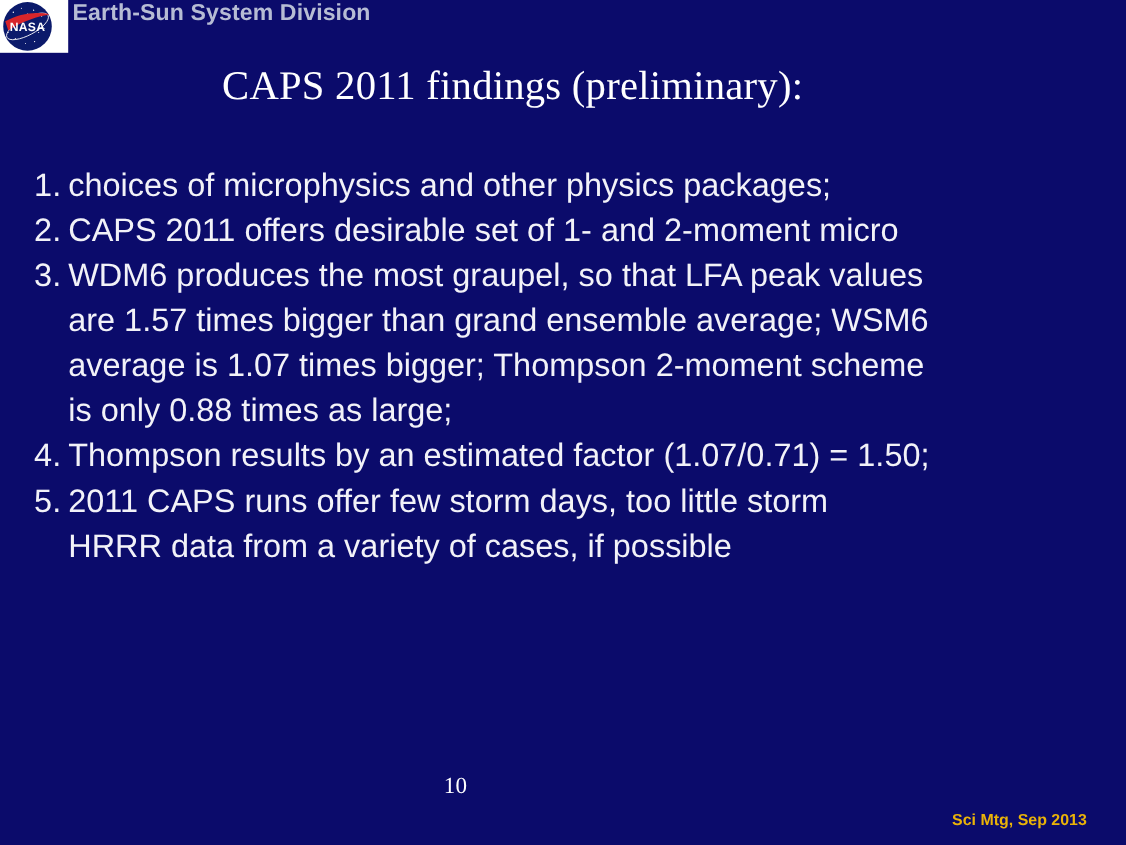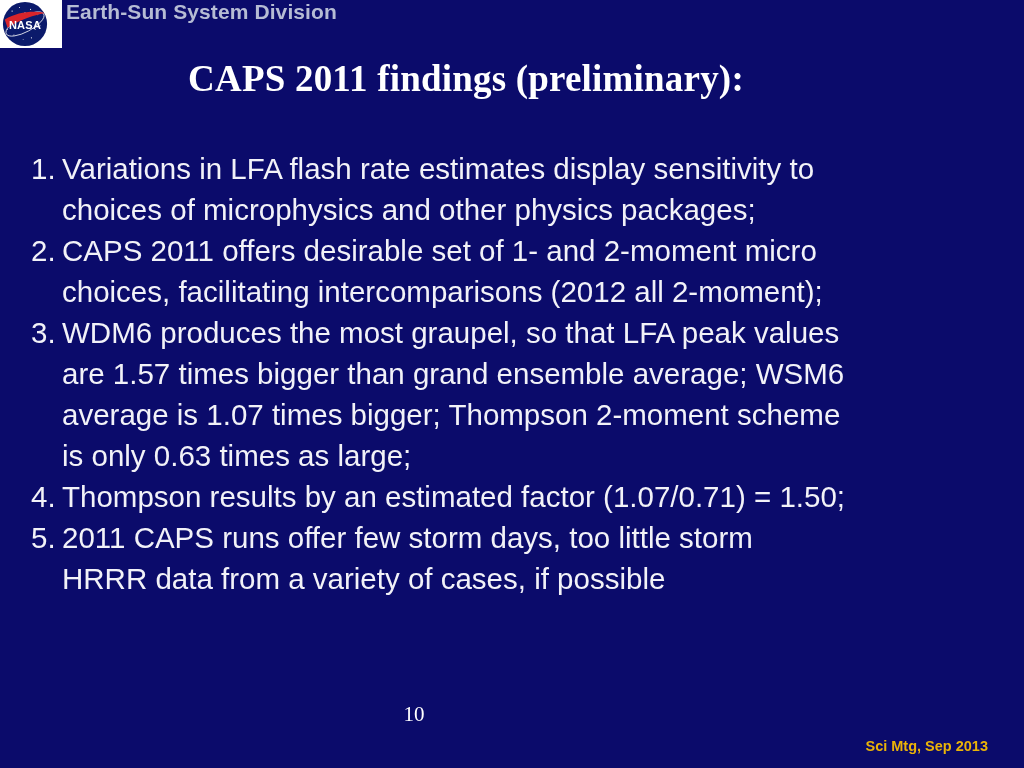--- a/index.html
+++ b/index.html
@@ -69,21 +69,21 @@
   }
 
   
   #slide-title {
     position: absolute;
     left: 0;
     top: 57px;
     width: 932px;
     text-align: center;
     font-family: "Liberation Serif", serif;
-    font-weight: bold;
+    font-weight: normal;
     font-size: 37px;
     color: #ffffff;
     letter-spacing: 0.2px;
     white-space: nowrap;
   }
 
   
   #findings-list {
     position: absolute;
     left: 31px;
@@ -181,38 +181,36 @@
   </div>
 
 </div>
 
 <div id="slide-title">CAPS 2011 findings (preliminary):</div>
 
 <ol id="findings-list" style="list-style: none; margin: 0px; padding: 0px;">
     <li class="finding-item">
       <span class="finding-number">1.</span>
       <span class="finding-text">
-        <span class="cont">Variations in LFA flash rate estimates display sensitivity to</span>
         <span class="cont">choices of microphysics and other physics packages;</span>
       </span>
     </li>
     <li class="finding-item">
       <span class="finding-number">2.</span>
       <span class="finding-text">
         <span class="cont">CAPS 2011 offers desirable set of 1- and 2-moment micro</span>
-        <span class="cont">choices, facilitating intercomparisons (2012 all 2-moment);</span>
       </span>
     </li>
     <li class="finding-item">
       <span class="finding-number">3.</span>
       <span class="finding-text">
         <span class="cont">WDM6 produces the most graupel, so that LFA peak values</span>
         <span class="cont">are 1.57 times bigger than grand ensemble average; WSM6</span>
         <span class="cont">average is 1.07 times bigger; Thompson 2-moment scheme</span>
-        <span class="cont">is only 0.63 times as large;</span>
+        <span class="cont">is only 0.88 times as large;</span>
       </span>
     </li>
     <li class="finding-item">
       <span class="finding-number">4.</span>
       <span class="finding-text">
         <span class="cont">Thompson results by an estimated factor (1.07/0.71) = 1.50;</span>
       </span>
     </li>
     <li class="finding-item">
       <span class="finding-number">5.</span>

